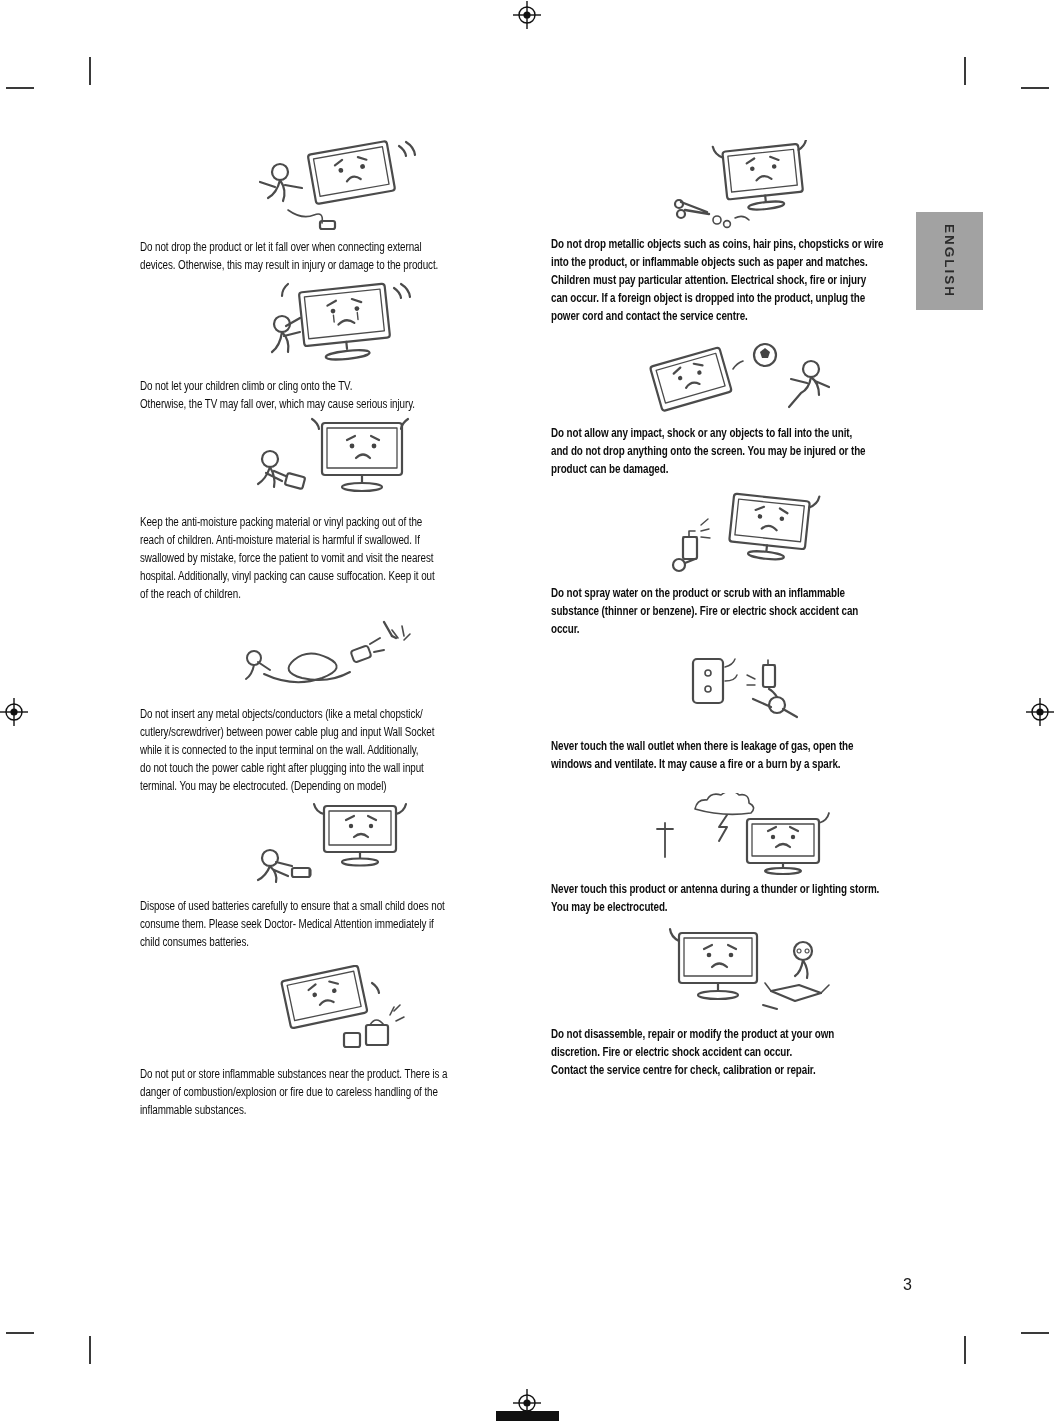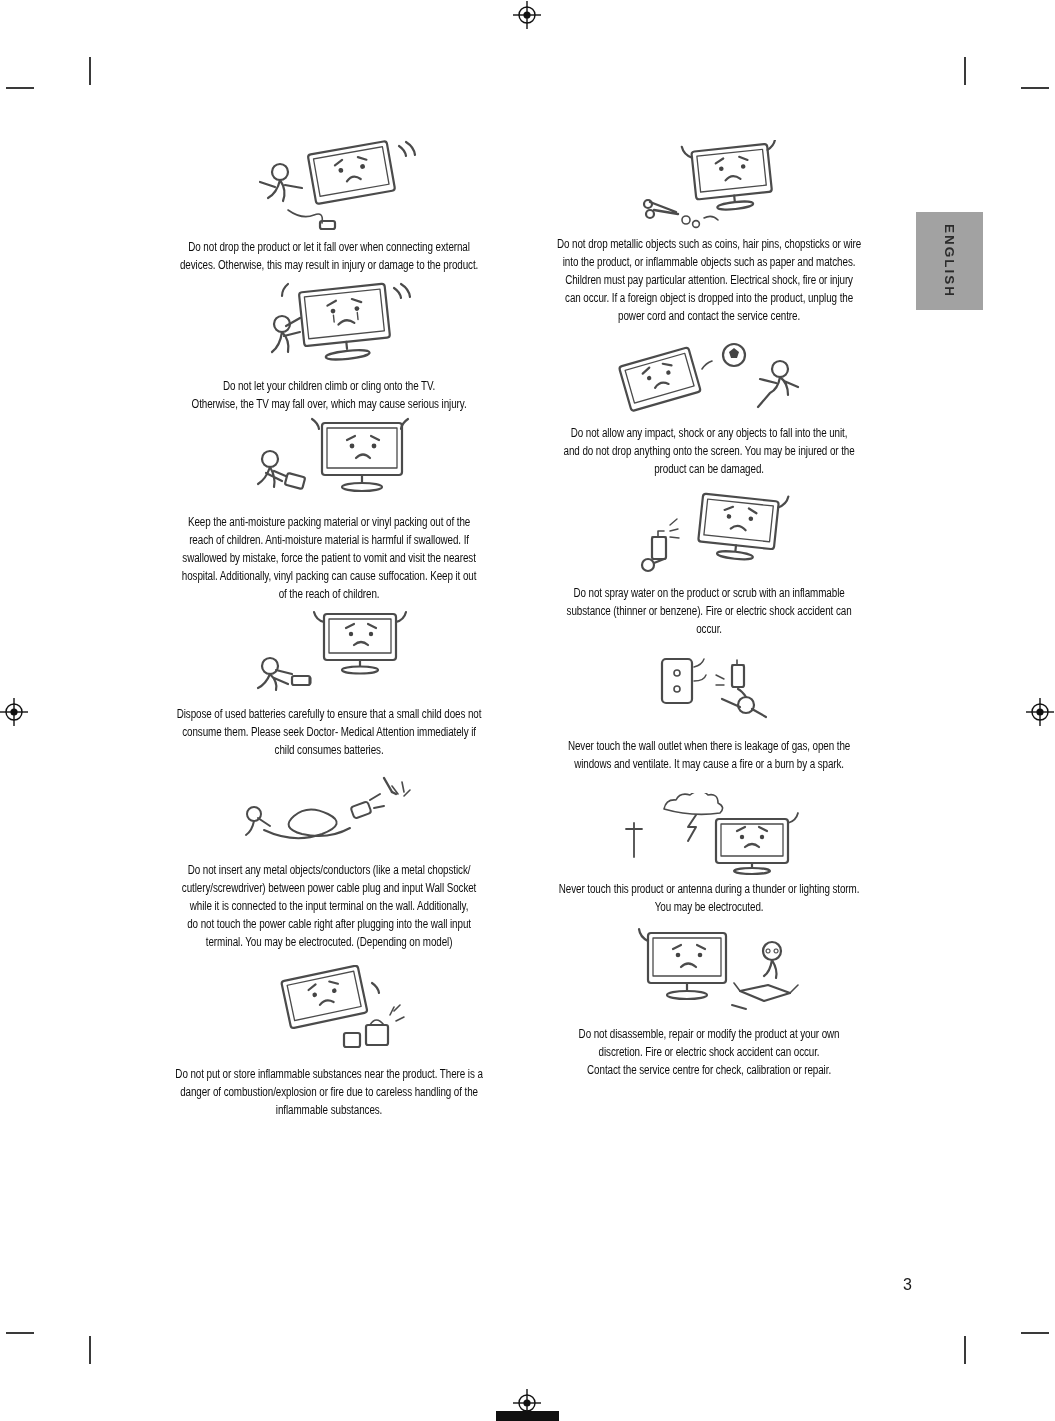--- a/index.html
+++ b/index.html
@@ -1,23 +1,23 @@
 <!DOCTYPE html>
 <html><head>
 <meta charset="utf-8">
 <style>
   html,body { margin:0; padding:0; background:#e8e8e8; }
   .page {
     position:relative; width:1055px; height:1421px; margin:0 auto;
     background:#ffffff; overflow:hidden;
     font-family:"Liberation Sans", sans-serif; color:#000;
   }
-  .col { position:absolute; width:378px;text-align:center; }
+  .col { position:absolute; width:378px; }
   .col-left  { left:140px; top:138px; }
-  .col-right { left:520px; top:140px; }
+  .col-right { left:551px; top:140px;font-weight:bold; }
   .warning { margin:0; }
   .ill {
     margin:0; display:flex; align-items:center; justify-content:center;
   }
   .ill svg { height:100%; }
   .wtext {
     margin:5px 0 0 0;
     font-size:12px; line-height:18px; letter-spacing:-0.1px;
     color:#0d0d0d; white-space:pre-line;
     transform:scaleX(0.82); transform-origin:left top; width:122%;
@@ -147,20 +147,40 @@
           <rect x="62" y="62" width="18" height="12" rx="2" transform="rotate(15 71 68)" fill="#fff"></rect>
         </svg>
       </figure>
       <p class="wtext">Keep the anti-moisture packing material or vinyl packing out of the
 reach of children. Anti-moisture material is harmful if swallowed. If
 swallowed by mistake, force the patient to vomit and visit the nearest
 hospital. Additionally, vinyl packing can cause suffocation. Keep it out
 of the reach of children.</p>
     </section>
 
+    <section class="warning" style="margin-top:9px">
+      <figure class="ill" style="height:88px">
+        <svg viewBox="0 0 210 88" fill="none" stroke="#4b4b4b" stroke-width="2" stroke-linecap="round" stroke-linejoin="round">
+          <path d="M40 62 q30 14 58 4 q26 -10 6 -20 q-20 -10 -34 2 q-14 12 8 18 q26 6 48 -6"></path>
+          <rect x="128" y="36" width="18" height="12" rx="3" transform="rotate(-20 137 42)" fill="#fff"></rect>
+          <path d="M146 32 l10 -6 M150 40 l10 -2"></path>
+          <path d="M168 18 l6 8 M178 14 l2 10 M186 22 l-6 6" stroke-width="1.6"></path>
+          <circle cx="30" cy="46" r="7"></circle>
+          <path d="M30 53 q-2 10 -8 14 M34 50 l12 8"></path>
+          <path d="M160 10 l8 14" stroke-width="2.4"></path>
+          <path d="M168 24 l4 2" stroke-width="2.4"></path>
+        </svg>
+      </figure>
+      <p class="wtext">Do not insert any metal objects/conductors (like a metal chopstick/
+cutlery/screwdriver) between power cable plug and input Wall Socket
+while it is connected to the input terminal on the wall. Additionally,
+do not touch the power cable right after plugging into the wall input
+terminal. You may be electrocuted.  (Depending on model)</p>
+    </section>
+
     <section class="warning" style="margin-top:5px">
       <figure class="ill" style="height:92px">
         <svg viewBox="0 0 210 92" fill="none" stroke="#4b4b4b" stroke-width="2.2" stroke-linecap="round" stroke-linejoin="round">
           <rect x="100" y="6" width="72" height="46" rx="3" fill="#fff"></rect>
           <rect x="105" y="11" width="62" height="34" stroke-width="1.3"></rect>
           <circle cx="127" cy="26" r="2.2" fill="#444" stroke="none"></circle>
             <circle cx="147" cy="26" r="2.2" fill="#444" stroke="none"></circle>
           <path d="M122 20 l8 -4 M152 20 l-8 -4"></path>
             <path d="M130 37 q7 -6 14 0"></path>
           <path d="M100 14 q-8 -2 -10 -10 M172 14 q8 -2 10 -10"></path>
@@ -168,40 +188,20 @@
             <ellipse cx="136" cy="62" rx="18" ry="3.5" fill="#fff"></ellipse>
           <circle cx="46" cy="58" r="8"></circle>
           <path d="M46 66 q-4 10 -12 14 M46 66 q8 8 6 16 M52 62 l16 4 M50 70 l14 6"></path>
           <rect x="68" y="68" width="18" height="9" rx="2" fill="#fff"></rect>
           <path d="M86 70 v5" stroke-width="3"></path>
         </svg>
       </figure>
       <p class="wtext">Dispose of used batteries carefully to ensure that a small child does not
 consume them. Please seek Doctor- Medical Attention immediately if
 child consumes batteries.</p>
-    </section>
-
-    <section class="warning" style="margin-top:9px">
-      <figure class="ill" style="height:88px">
-        <svg viewBox="0 0 210 88" fill="none" stroke="#4b4b4b" stroke-width="2" stroke-linecap="round" stroke-linejoin="round">
-          <path d="M40 62 q30 14 58 4 q26 -10 6 -20 q-20 -10 -34 2 q-14 12 8 18 q26 6 48 -6"></path>
-          <rect x="128" y="36" width="18" height="12" rx="3" transform="rotate(-20 137 42)" fill="#fff"></rect>
-          <path d="M146 32 l10 -6 M150 40 l10 -2"></path>
-          <path d="M168 18 l6 8 M178 14 l2 10 M186 22 l-6 6" stroke-width="1.6"></path>
-          <circle cx="30" cy="46" r="7"></circle>
-          <path d="M30 53 q-2 10 -8 14 M34 50 l12 8"></path>
-          <path d="M160 10 l8 14" stroke-width="2.4"></path>
-          <path d="M168 24 l4 2" stroke-width="2.4"></path>
-        </svg>
-      </figure>
-      <p class="wtext">Do not insert any metal objects/conductors (like a metal chopstick/
-cutlery/screwdriver) between power cable plug and input Wall Socket
-while it is connected to the input terminal on the wall. Additionally,
-do not touch the power cable right after plugging into the wall input
-terminal. You may be electrocuted.  (Depending on model)</p>
     </section>
 
     <section class="warning" style="margin-top:14px">
       <figure class="ill" style="height:95px">
         <svg viewBox="0 0 210 95" fill="none" stroke="#4b4b4b" stroke-width="2.2" stroke-linecap="round" stroke-linejoin="round">
           <g transform="rotate(-12 100 35)">
             <rect x="62" y="8" width="78" height="48" rx="3" fill="#fff"></rect>
             <rect x="67" y="13" width="68" height="36" stroke-width="1.3"></rect>
             <circle cx="92" cy="28" r="2.3" fill="#444" stroke="none"></circle>
               <circle cx="112" cy="28" r="2.3" fill="#444" stroke="none"></circle>

